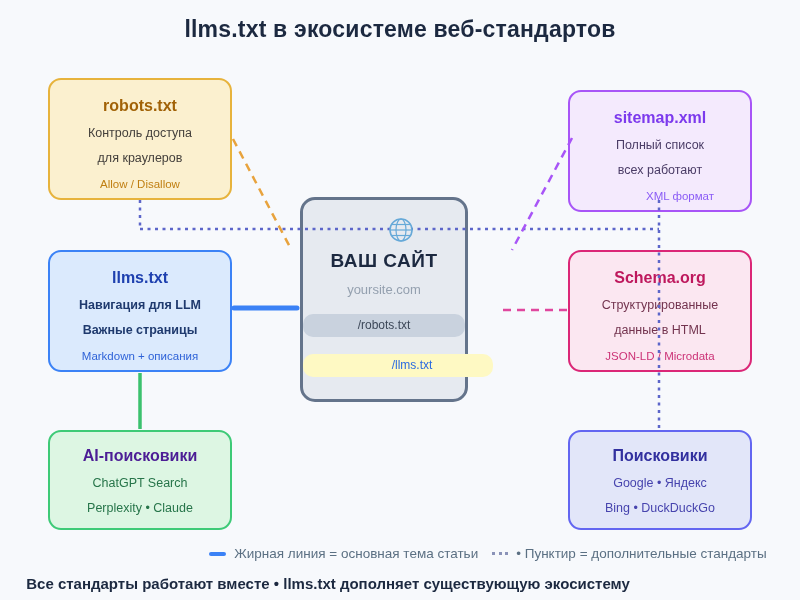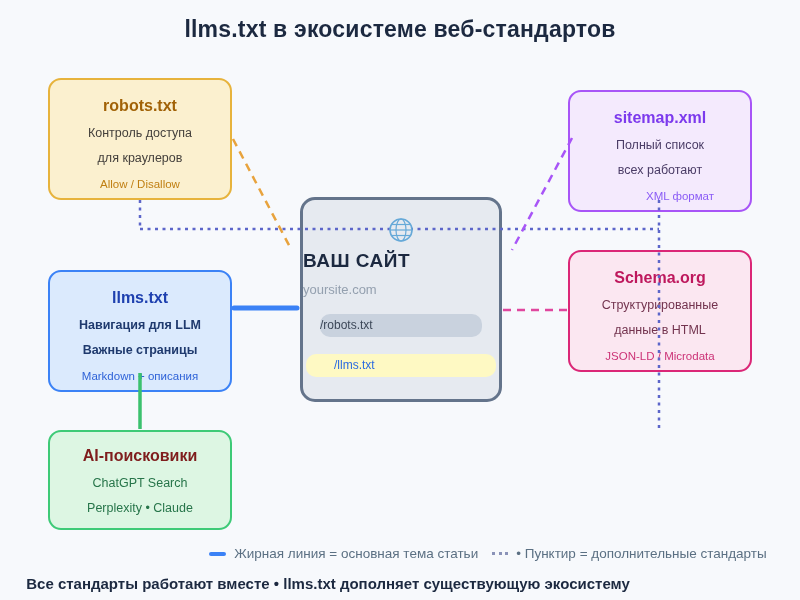--- a/index.html
+++ b/index.html
@@ -18,41 +18,41 @@
   .node-robots{left:48px;top:78px;height:122px;background:#FBF0CF;border:2px solid #E7B33C;}
   .node-robots .node-title{color:#A16207;}
   .node-robots .node-line{color:#44403C;}
   .node-robots .node-note{color:#C07F12;}
 
   .node-sitemap{left:568px;top:90px;height:122px;background:#F4EAFD;border:2px solid #A855F7;}
   .node-sitemap .node-title{color:#7C3AED;}
   .node-sitemap .node-line{color:#4A3C66;}
   .node-sitemap .node-note{color:#8B5CF6;padding-left:40px;}
 
-  .node-llms{left:48px;top:250px;height:122px;background:#DBEAFD;border:2.5px solid #3B82F6;margin-top:20px;}
+  .node-llms{left:48px;top:250px;height:122px;background:#DBEAFD;border:2.5px solid #3B82F6;}
   .node-llms .node-title{color:#1E40AF;}
   .node-llms .node-line{color:#1F3A6E;font-weight:bold;}
   .node-llms .node-note{color:#2F63D8;}
 
   .node-schema{left:568px;top:250px;height:122px;background:#FBE7F1;border:2px solid #DB2777;}
   .node-schema .node-title{color:#BE185D;}
   .node-schema .node-line{color:#73344F;}
   .node-schema .node-note{color:#CC3377;}
 
   .node-ai{left:48px;top:430px;height:100px;background:#DDF6E3;border:2px solid #3ECA77;}
-  .node-ai .node-title{color:#7f1d1d;margin-top:15px;}
+  .node-ai .node-title{color:#4c1d95;margin-top:15px;}
   .node-ai .node-line{color:#27754A;}
 
   .node-search{left:568px;top:430px;height:100px;background:#E2E6F9;border:2px solid #6366F1;}
   .node-search .node-title{color:#32309F;margin-top:15px;}
   .node-search .node-line{color:#4744AE;}
 
   
-  .site-card{position:absolute;left:300px;top:197px;width:202px;height:205px;box-sizing:border-box;
-    background:#E6EAF0;border:3px solid #64748B;border-radius:15px;text-align:left;z-index:1;}
+  .site-card{position:absolute;left:300px;top:197px;width:168px;height:205px;box-sizing:border-box;
+    background:#E6EAF0;border:3px solid #64748B;border-radius:15px;text-align:center;z-index:1;}
   .globe-wrap{position:absolute;left:388px;top:217px;width:26px;height:26px;z-index:3;}
   .site-title{margin-top:50px;font-size:19px;font-weight:bold;color:#1C2940;letter-spacing:.5px;}
   .site-domain{margin-top:10px;font-size:13px;color:#94A0AF;}
   .site-pill{width:162px;height:23px;line-height:23px;border-radius:10px;margin:0 auto;font-size:12px;}
   .pill-robots{margin-top:17px;background:#C9D2DE;color:#3C4758;}
   .pill-llms{margin-top:17px;background:#fef9c3;color:#2B6BE0;padding-left:28px;}
 
   
   .overlay{position:absolute;left:0;top:0;z-index:2;pointer-events:none;}
   .ln-dotted{stroke-width:2.5;stroke-dasharray:3 4.5;fill:none;}
@@ -129,20 +129,25 @@
     <div class="node-line">данные в HTML</div>
     <div class="node-note">JSON-LD / Microdata</div>
   </div>
 
   <div class="node node-ai">
     <div class="node-title">AI-поисковики</div>
     <div class="node-line">ChatGPT Search</div>
     <div class="node-line">Perplexity • Claude</div>
   </div>
 
+  <div class="node node-search">
+    <div class="node-title">Поисковики</div>
+    <div class="node-line">Google • Яндекс</div>
+    <div class="node-line">Bing • DuckDuckGo</div>
+  </div>
 
   <div class="legend">
     <span class="swatch-solid" style="background:#3B82F6;"></span>
     <span>Жирная линия = основная тема статьи</span>
     <span class="swatch-dotted"></span>
     <span>• Пунктир = дополнительные стандарты</span>
   </div>
 
   <div class="footer-text">Все стандарты работают вместе • llms.txt дополняет существующую экосистему</div>
 

